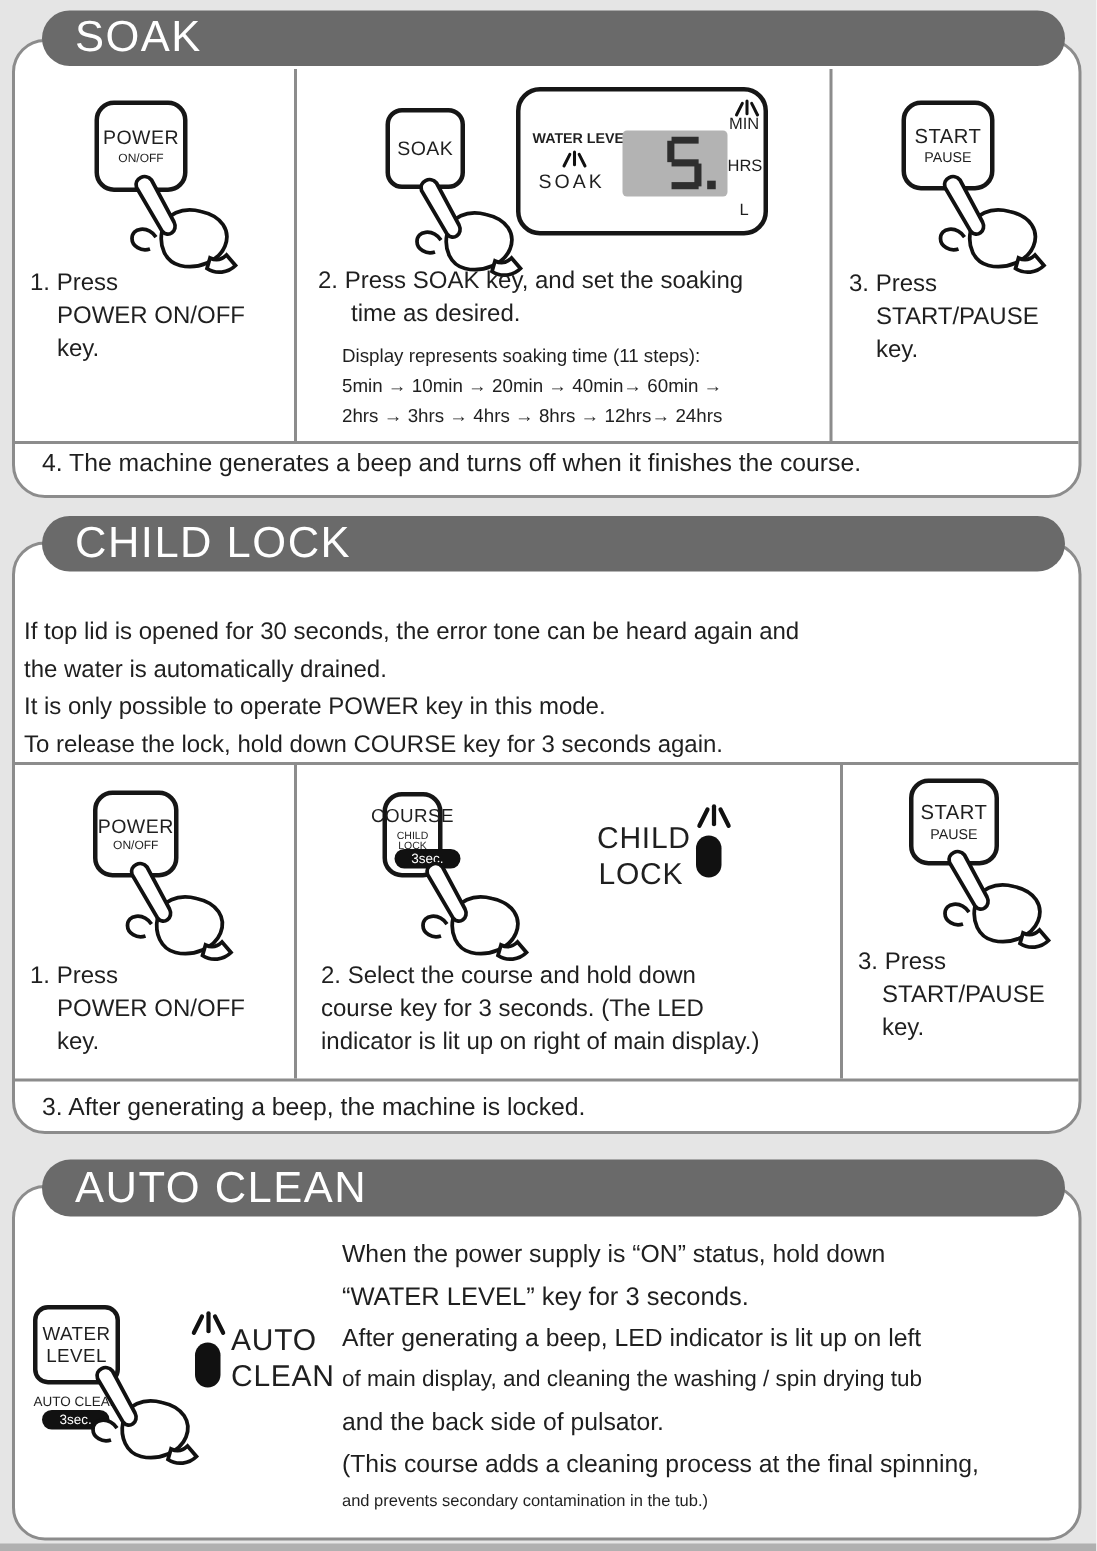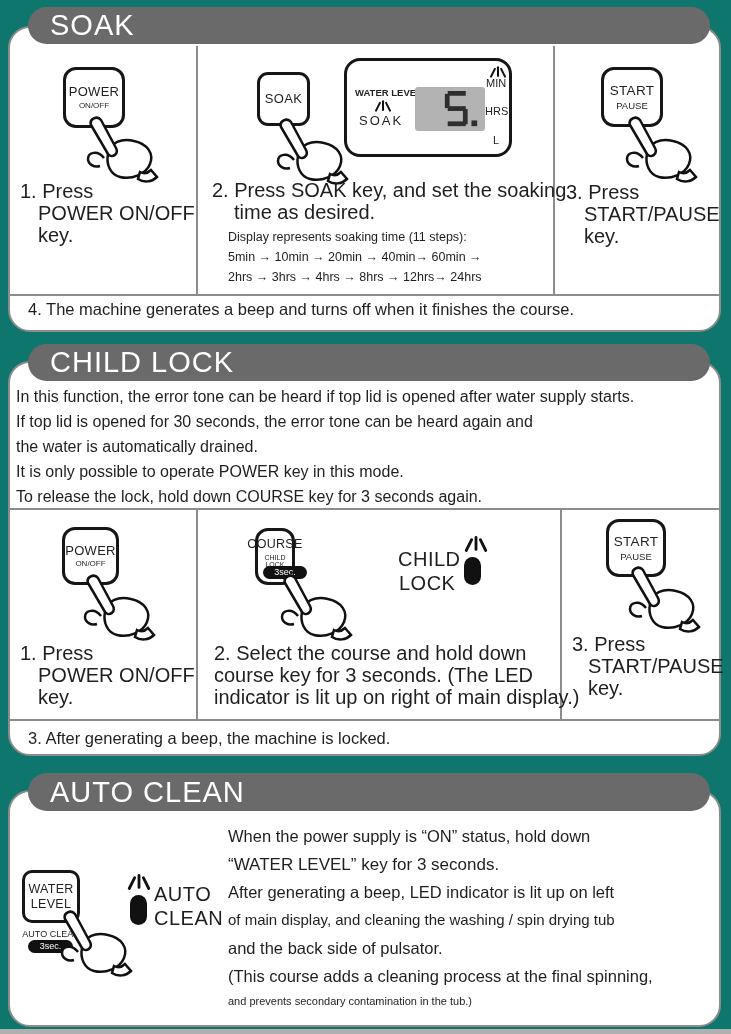--- a/index.html
+++ b/index.html
@@ -1,35 +1,35 @@
 <!DOCTYPE html>
 <html><head>
 <meta charset="utf-8">
 <style>
   html,body{margin:0;padding:0;background:#ffffff;}
-  .page{position:relative;width:731px;height:1034px;background:#0f766e;overflow:hidden;
+  .page{position:relative;width:731px;height:1034px;background:#e5e5e5;overflow:hidden;
         font-family:"Liberation Sans",sans-serif;color:#1f1f1f;}
   .abs{position:absolute;}
   
   .bar{position:absolute;left:28px;width:682px;height:37px;background:#6a6a6a;border-radius:19px;
        display:flex;align-items:center;padding-left:22px;box-sizing:border-box;}
   .bar span{color:#ffffff;font-size:29px;letter-spacing:1px;font-weight:400;line-height:1;}
   
   .panel{position:absolute;left:8px;width:713px;background:#fff;border:2px solid #8c8c8c;
          border-radius:22px;box-sizing:border-box;}
   .vdiv{position:absolute;width:2px;background:#8c8c8c;}
   .hdiv{position:absolute;height:2px;background:#8c8c8c;}
   
   .btn{position:absolute;background:#fff;border:3px solid #161616;border-radius:13px;
        display:flex;flex-direction:column;align-items:center;justify-content:center;box-sizing:border-box;}
   .b-label{font-size:13px;letter-spacing:0.3px;line-height:1.15;text-align:center;}
   .b-sub{font-size:8px;margin-top:2px;line-height:1;text-align:center;}
   .badge{background:#111;color:#fff;border-radius:7px;font-size:9px;line-height:13px;
          text-align:center;position:absolute;}
-  .step{position:absolute;font-size:20px;line-height:1;white-space:nowrap;}
+  .step{position:absolute;font-size:16px;line-height:1;white-space:nowrap;}
   .note{position:absolute;font-size:12.5px;line-height:1;white-space:nowrap;}
   .intro{position:absolute;font-size:16px;line-height:1;white-space:nowrap;}
   .bigword{position:absolute;font-size:20px;line-height:1;letter-spacing:0.5px;}
   .led{position:absolute;background:#111;border-radius:9px;}
   
   .disp{position:absolute;left:344px;top:58px;width:168px;height:99px;border:3px solid #161616;
         border-radius:16px;box-sizing:border-box;background:#fff;}
   .lcd{position:absolute;left:68px;top:26px;width:70px;height:44px;background:#b3b3b3;border-radius:3px;}
   .dsmall{position:absolute;font-size:11px;line-height:1;}
 </style>
@@ -124,21 +124,20 @@
   <div class="step" style="left:584px;top:204px;">START/PAUSE</div>
   <div class="step" style="left:584px;top:226px;">key.</div>
 
   <div class="step" style="left:28px;top:301px;font-size:16.5px;">4. The machine generates a beep and turns off when it finishes the course.</div>
 
   <div class="panel" style="top:361px;height:395px;"></div>
   <div class="bar" style="top:344px;">
     <span>CHILD LOCK</span>
   </div>
 
-  <div class="intro" style="left:16px;top:389px;">In this function, the error tone can be heard if top lid is opened after water supply starts.</div>
   <div class="intro" style="left:16px;top:414px;">If top lid is opened for 30 seconds, the error tone can be heard again and</div>
   <div class="intro" style="left:16px;top:439px;">the water is automatically drained.</div>
   <div class="intro" style="left:16px;top:464px;">It is only possible to operate POWER key in this mode.</div>
   <div class="intro" style="left:16px;top:489px;">To release the lock, hold down COURSE key for 3 seconds again.</div>
 
   <div class="hdiv" style="left:10px;top:508px;width:709px;"></div>
   <div class="vdiv" style="left:196px;top:508px;height:211px;"></div>
   <div class="vdiv" style="left:560px;top:508px;height:211px;"></div>
   <div class="hdiv" style="left:10px;top:719px;width:709px;"></div>
 

